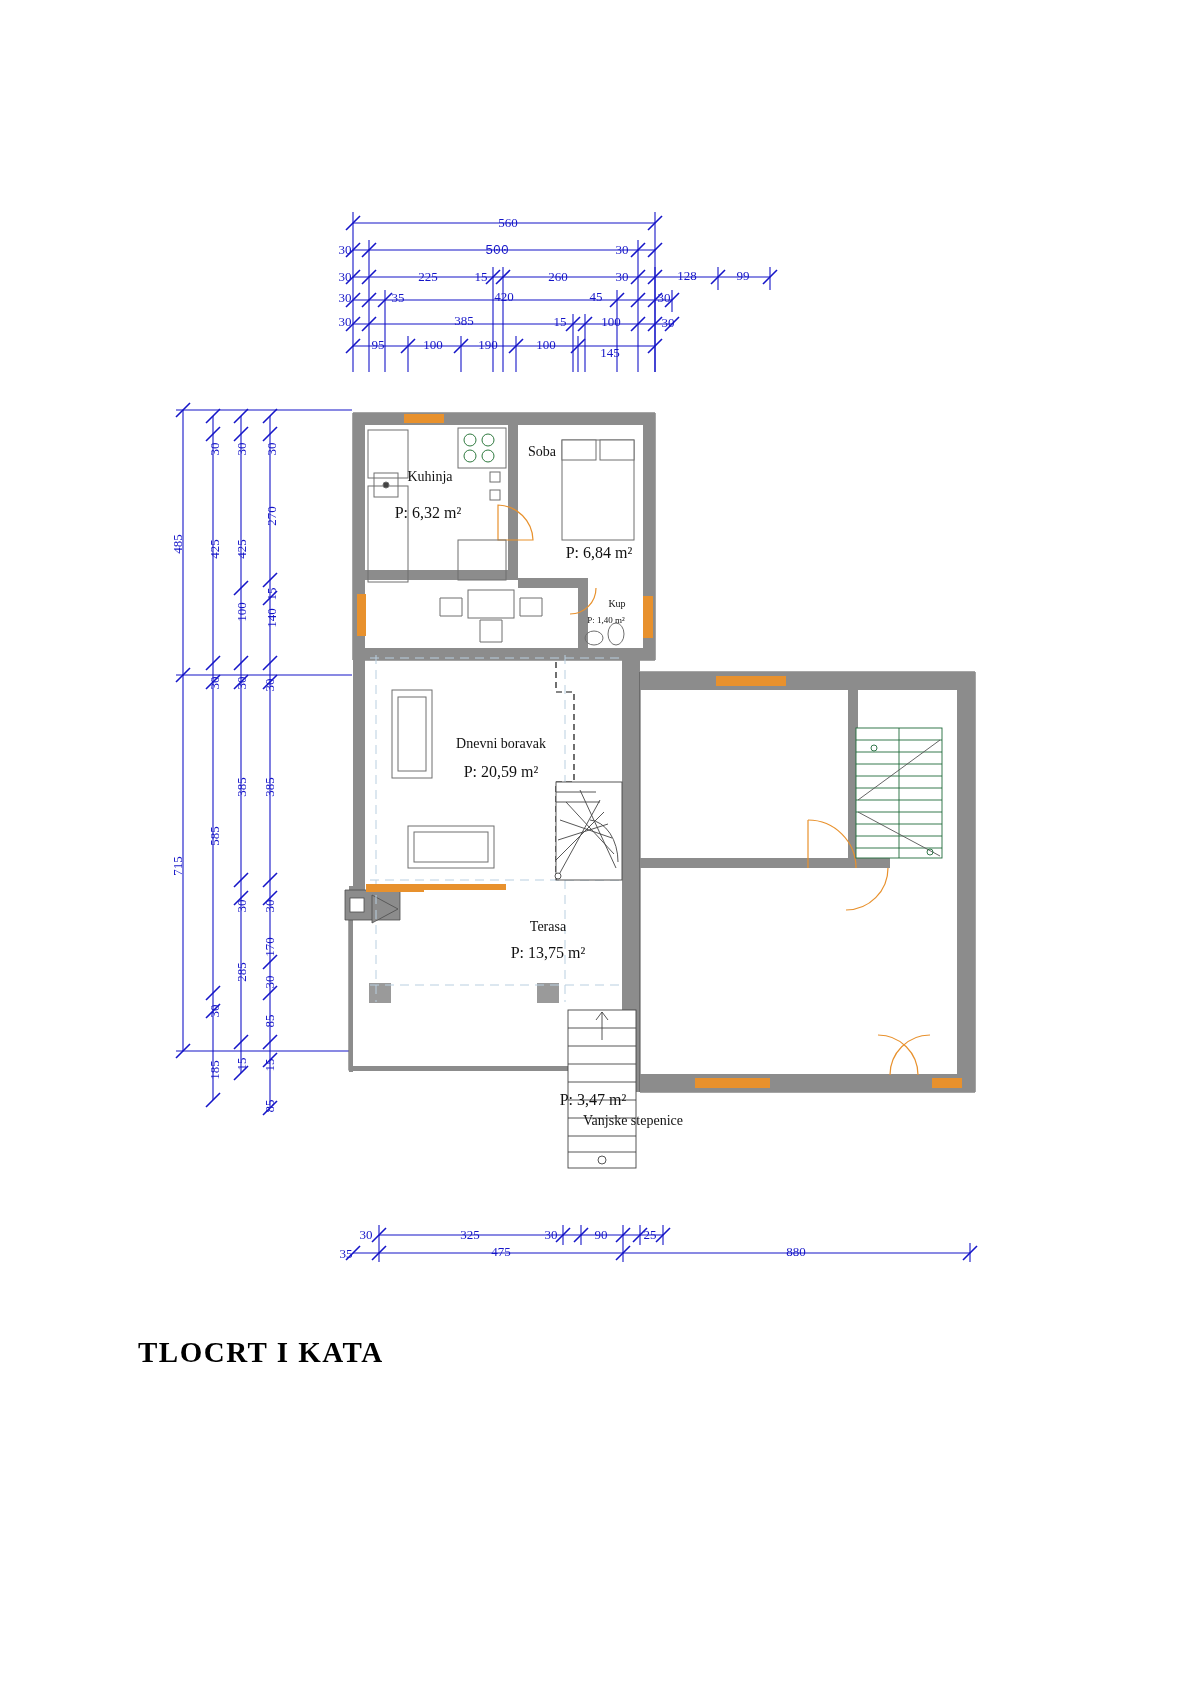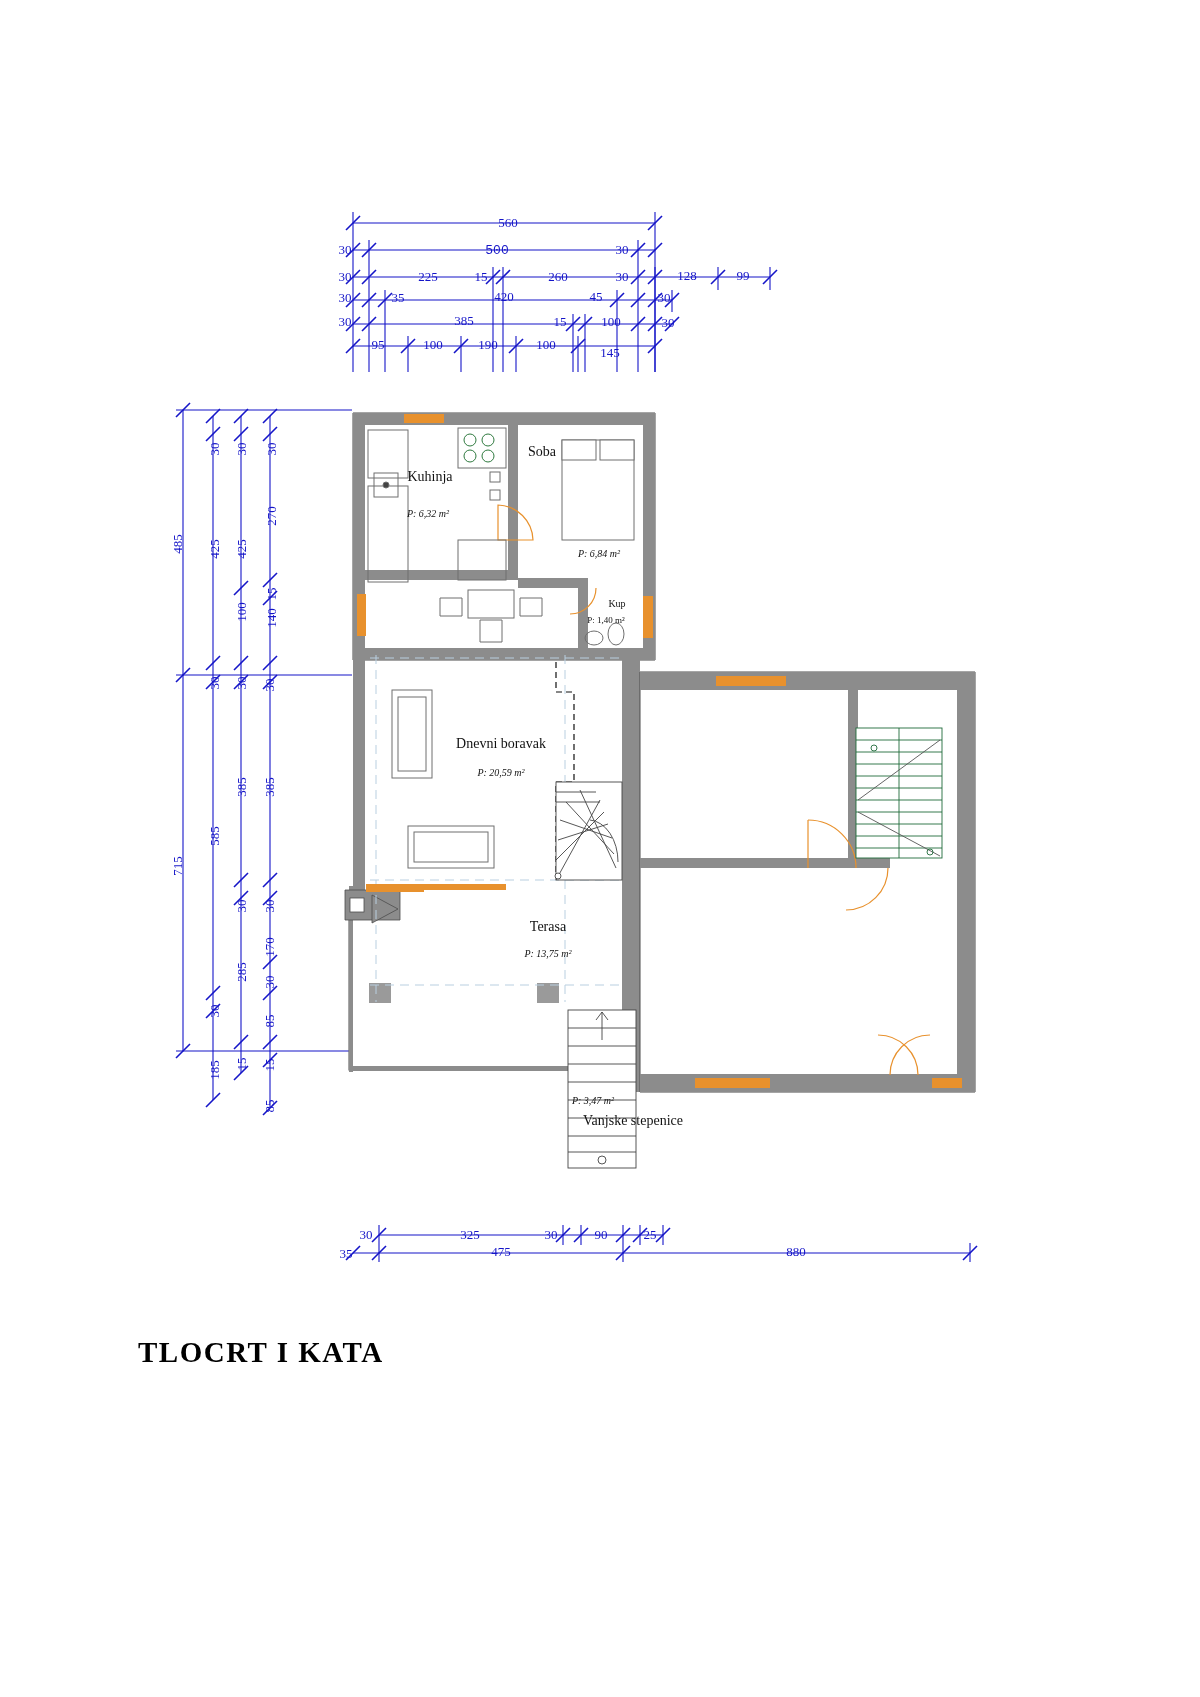--- a/index.html
+++ b/index.html
@@ -33,21 +33,21 @@
     transform: translate(-50%, -50%) rotate(-90deg);
   }
   .room-label {
     position: absolute;
     font-family: "Liberation Serif", serif;
     color: #111;
     white-space: nowrap;
     transform: translate(-50%, -50%);
   }
   .room-name { font-size: 14px; text-align: center; }
-  .room-area { font-size: 10px; font-style: italic; }
+  .room-area { font-size: 16px; }
   .small-name { font-size: 10px; }
   .small-area { font-size: 9px; }
   .title {
     position: absolute;
     left: 138px;
     top: 1336px;
     font-family: "Liberation Serif", serif;
     font-weight: bold;
     font-size: 29px;
     letter-spacing: 1.5px;

